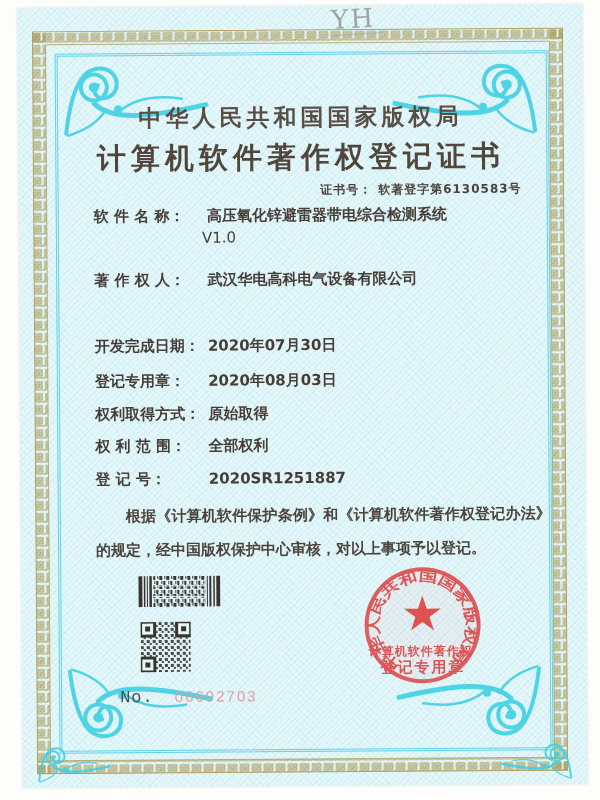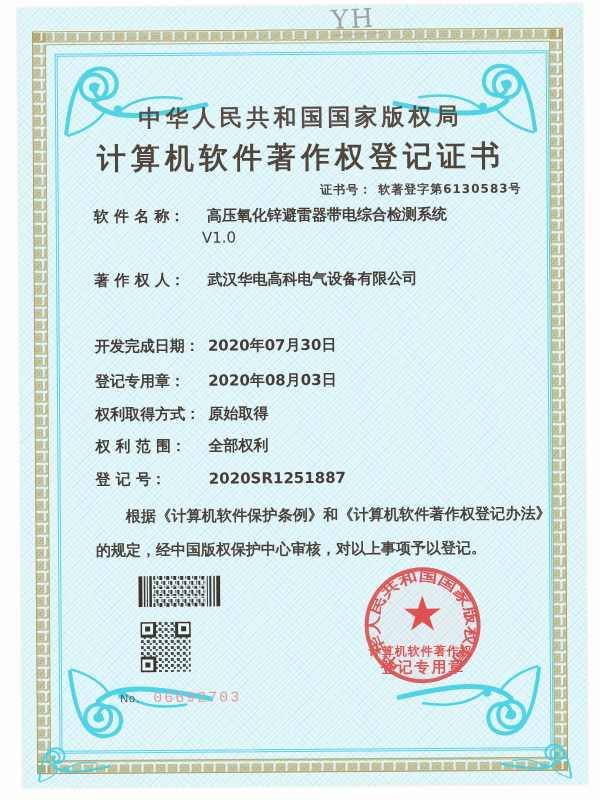--- a/index.html
+++ b/index.html
@@ -62,22 +62,22 @@
   .statement{
     position:absolute;left:75px;top:492px;width:455px;
     font-size:15px;font-weight:600;color:#4c443c;line-height:34px;
     text-indent:30px;text-align:justify;
   }
 
   .barcode{position:absolute;left:117px;top:569px;width:82px;height:31px;}
   .qrcode{position:absolute;left:119px;top:615px;width:50px;height:50px;}
 
   .serial{position:absolute;left:98px;top:680px;white-space:nowrap;}
-  .serial .no{font-family:Liberation Sans, sans-serif;font-size:11px;color:#4e4e4e;letter-spacing:1px;}
-  .serial .digits{font-family:Liberation Mono, monospace;font-size:15px;color:#e39c9c;letter-spacing:2px;margin-left:8px;}
+  .serial .no{font-family:Liberation Mono, monospace;font-size:17px;color:#4e4e4e;letter-spacing:1px;}
+  .serial .digits{font-family:Liberation Sans, sans-serif;font-size:15px;color:#e39c9c;letter-spacing:2px;margin-left:16px;}
 
   .seal{
     position:absolute;left:343px;top:562px;width:116px;height:116px;
     border:4px solid rgba(220,62,62,0.88);border-radius:50%;
     box-sizing:border-box;opacity:.93;z-index:3;
     background:radial-gradient(circle, rgba(255,110,110,0.07) 60%, rgba(255,110,110,0.14) 100%);
   }
   .seal-ring{position:absolute;left:-4px;top:-4px;}
   .seal-star{
     position:absolute;left:0;top:16px;width:100%;text-align:center;

